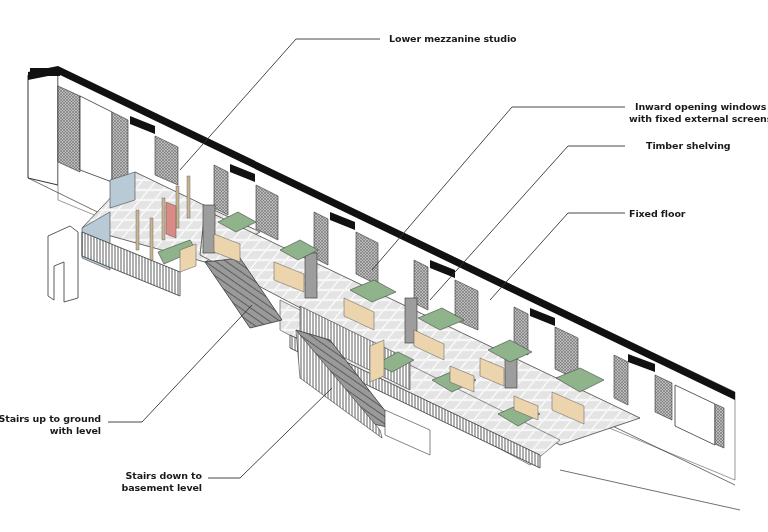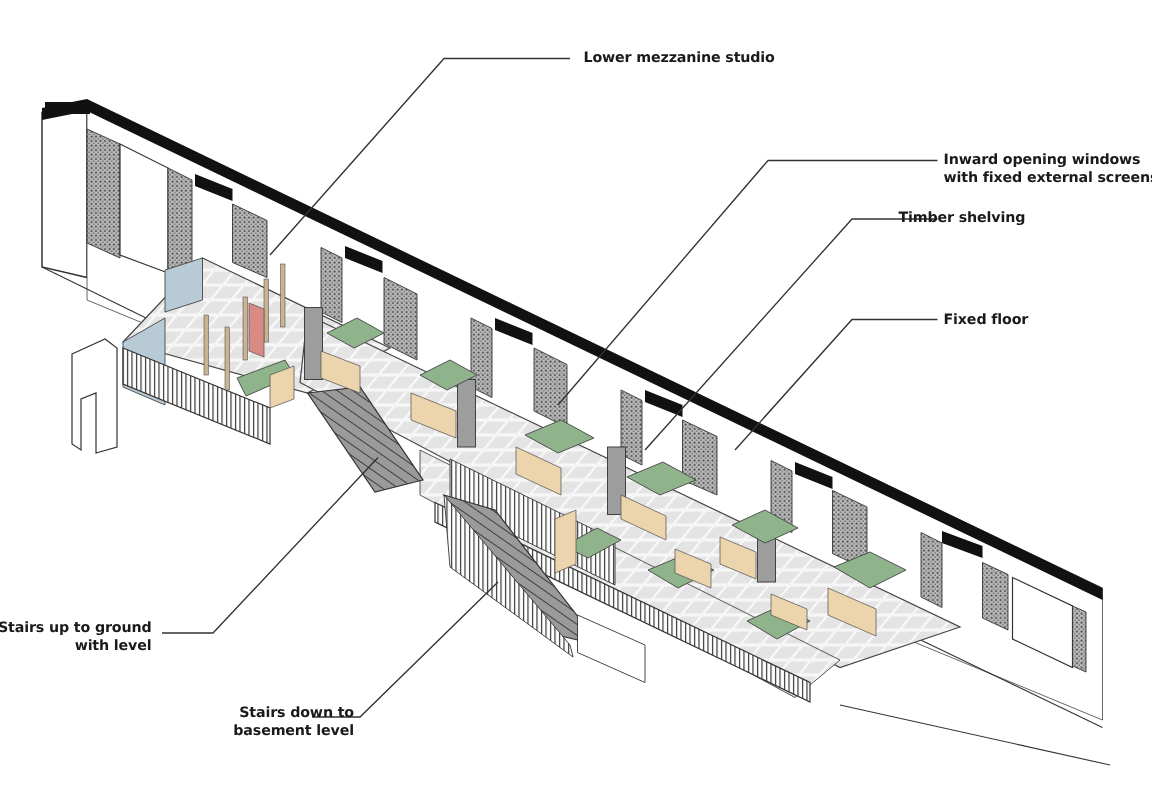--- a/index.html
+++ b/index.html
@@ -1,18 +1,18 @@
 <!DOCTYPE html>
 <html><head>
 <meta charset="utf-8">
 <style>
   html, body { margin: 0; padding: 0; background: #ffffff; }
   body { width: 768px; height: 532px; position: relative; overflow: hidden; font-family: "DejaVu Sans", sans-serif; }
   #stage { position: absolute; left: 0; top: 0; width: 768px; height: 532px; }
-  .label { position: absolute; font-family: "DejaVu Sans", sans-serif; font-weight: bold; font-size: 9.5px; line-height: 11.5px; color: #1a1a1a; white-space: nowrap; letter-spacing: -0.1px; }
+  .label { position: absolute; font-family: "DejaVu Sans", sans-serif; font-weight: bold; font-size: 9.5px; line-height: 11.5px; color: #1a1a1a; white-space: nowrap; letter-spacing: -0.1px; text-align: center; }
   .label.right { text-align: right; }
 </style>
 </head>
 <body>
 
 <svg id="stage" width="768" height="532" viewBox="0 0 768 532" xmlns="http://www.w3.org/2000/svg">
   <defs>
     <pattern id="screenPat" width="3" height="3" patternUnits="userSpaceOnUse">
       <rect width="3" height="3" fill="#bbbbbb"></rect>
       <circle cx="1" cy="1" r="0.7" fill="#444"></circle>
@@ -165,26 +165,26 @@
   </g>
 </svg>
 
 <div class="label" style="left:389px; top:33px;">
   <div>Lower mezzanine studio</div>
 </div>
 <div class="label" style="left:629px; top:101px;">
   <div>Inward opening windows</div>
   <div>with fixed external screens</div>
 </div>
-<div class="label" style="left:599px; top:140px;">
+<div class="label" style="left:646px; top:140px;">
   <div>Timber shelving</div>
 </div>
 <div class="label" style="left:629px; top:208px;">
   <div>Fixed floor</div>
 </div>
 <div class="label right" style="right:667px; top:413px;">
   <div>Stairs up to ground</div>
   <div>with level</div>
 </div>
-<div class="label right" style="right:532px; top:470px;">
+<div class="label right" style="right:566px; top:470px;">
   <div>Stairs down to</div>
   <div>basement level</div>
 </div>
 
 </body></html>

